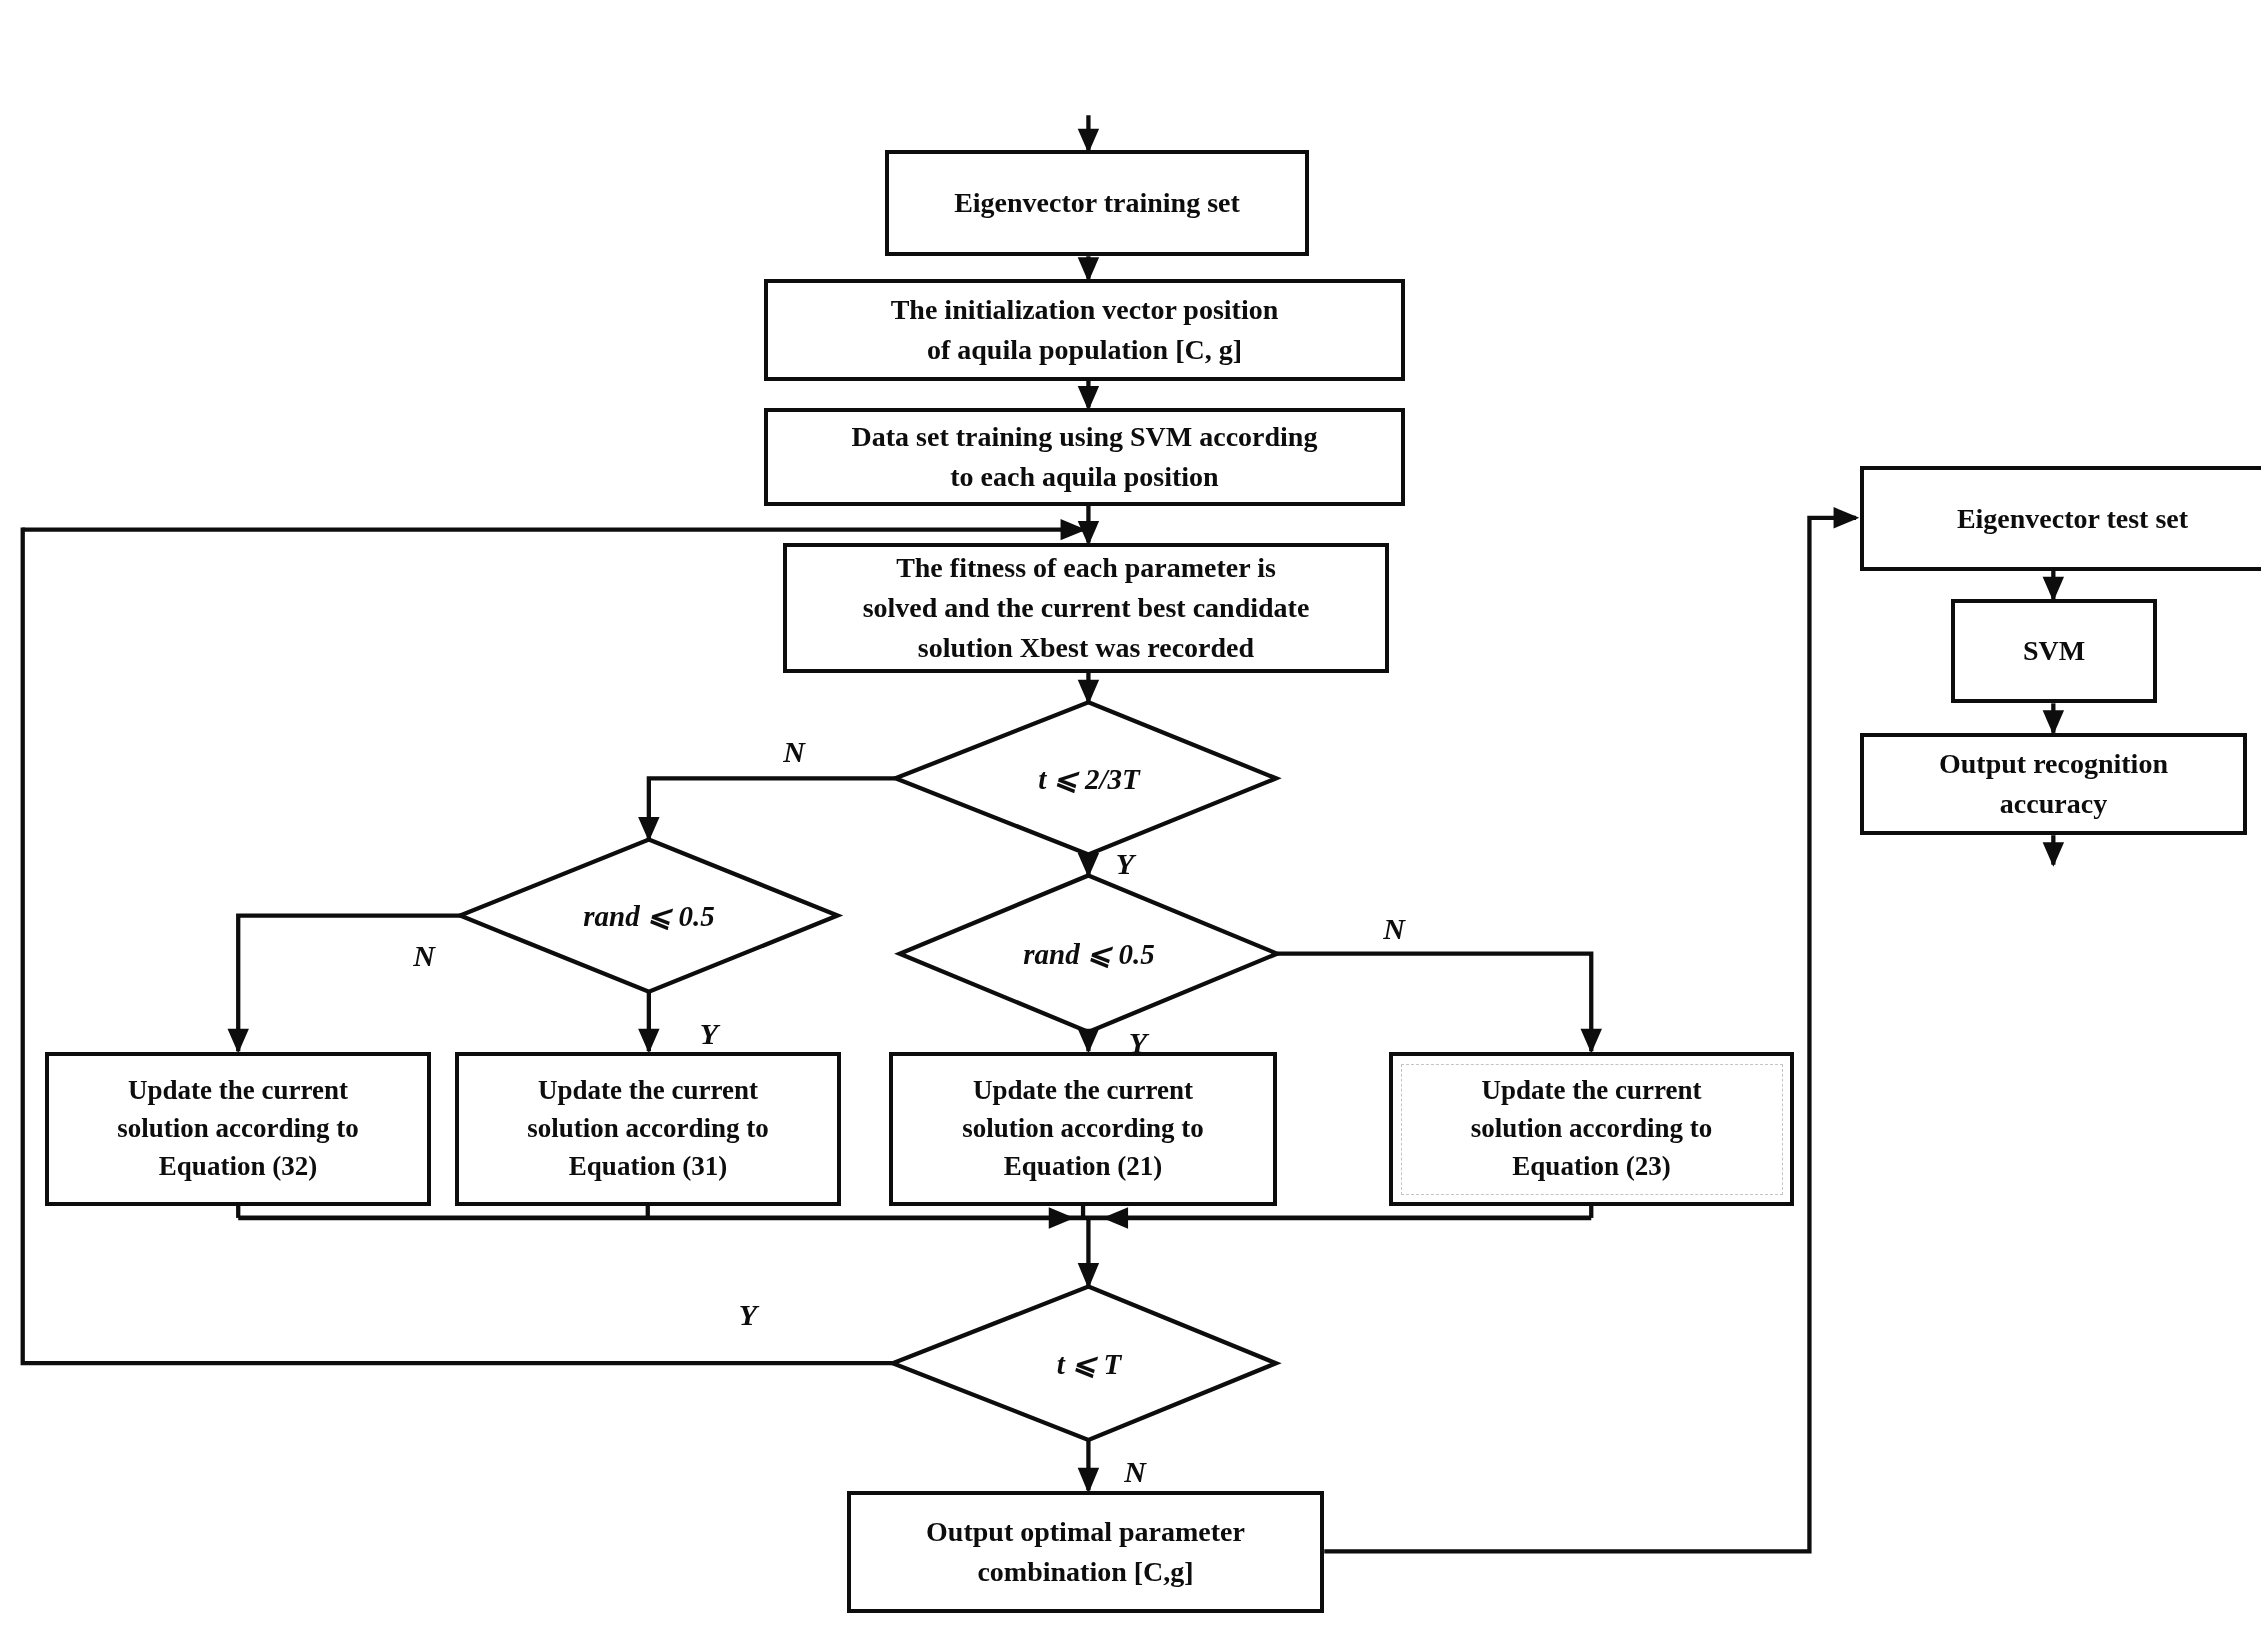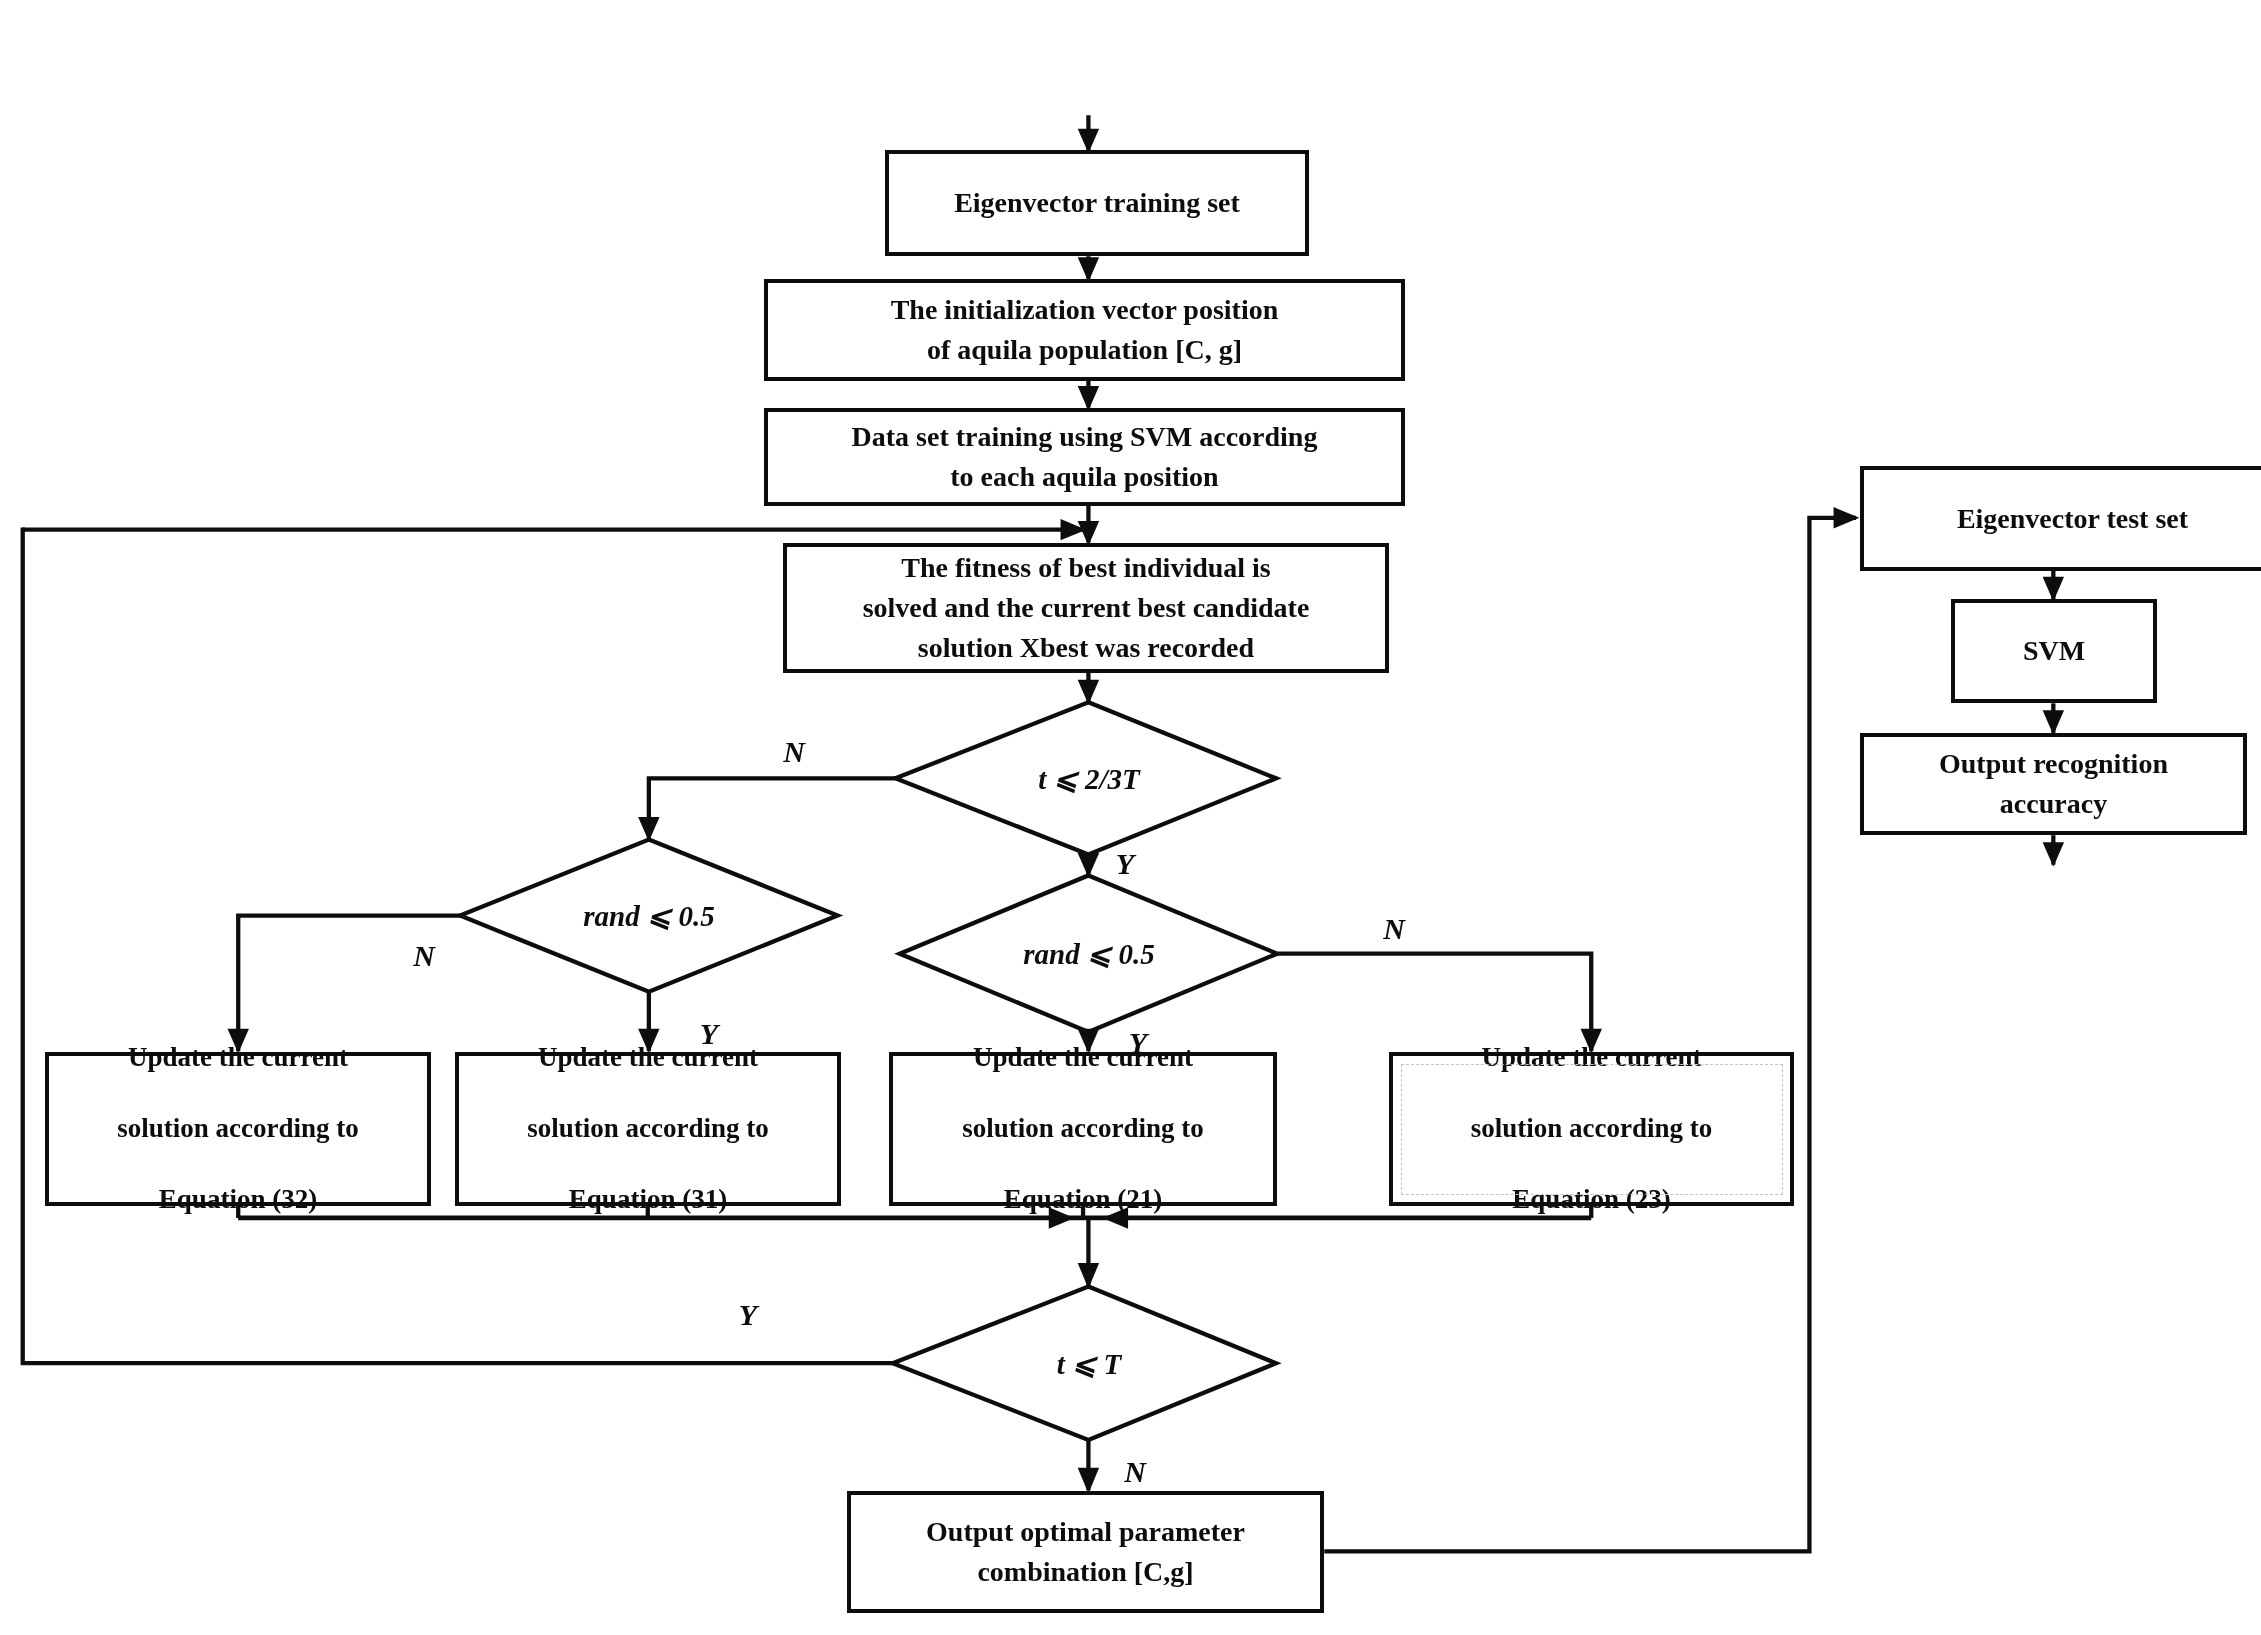--- a/index.html
+++ b/index.html
@@ -8,21 +8,21 @@
     font-family:"Liberation Serif","DejaVu Serif",serif;color:#0d0d0d;overflow:hidden;
   }
   svg.overlay{position:absolute;left:0;top:0;z-index:1;}
   .node{
     position:absolute;z-index:2;background:#ffffff;border:4.3px solid #0d0d0d;
     box-sizing:border-box;display:flex;flex-direction:column;align-items:center;justify-content:center;
     text-align:center;font-weight:bold;font-size:28px;line-height:1.42;
   }
   .node .ln{white-space:nowrap;}
   .pill{border-radius:64px;border-width:3.8px;font-size:30px;}
-  .update{font-size:27px;line-height:1.40;gap:33px;}
+  .update{font-size:27px;line-height:1.40;}
   .dash-inner{position:absolute;left:7.5px;top:7.5px;right:7.5px;bottom:7.5px;border:1.6px dashed #c4c4c4;pointer-events:none;}
   .dlabel{
     position:absolute;z-index:3;transform:translate(-50%,-50%);
     font-weight:bold;font-style:italic;font-size:29px;white-space:nowrap;
     font-family:Liberation Serif, serif;
   }
   .yn{
     position:absolute;z-index:3;transform:translate(-50%,-50%);
     font-weight:bold;font-style:italic;font-size:30px;
   }
@@ -108,21 +108,21 @@
     <span class="ln">The initialization vector position</span>
     <span class="ln">of aquila population [C, g]</span>
   </div>
 
   <div class="node" style="left:764px;top:408px;width:641px;height:98px">
     <span class="ln">Data set training using SVM according</span>
     <span class="ln">to each aquila position</span>
   </div>
 
   <div class="node" style="left:783px;top:543px;width:606px;height:130px">
-    <span class="ln">The fitness of best individual is</span>
+    <span class="ln">The fitness of each parameter is</span>
     <span class="ln">solved and the current best candidate</span>
     <span class="ln">solution Xbest was recorded</span>
   </div>
 
   <div class="node update" style="left:45px;top:1052px;width:386px;height:154px">
     <span class="ln">Update the current</span>
     <span class="ln">solution according to</span>
     <span class="ln">Equation (32)</span>
   </div>
 

